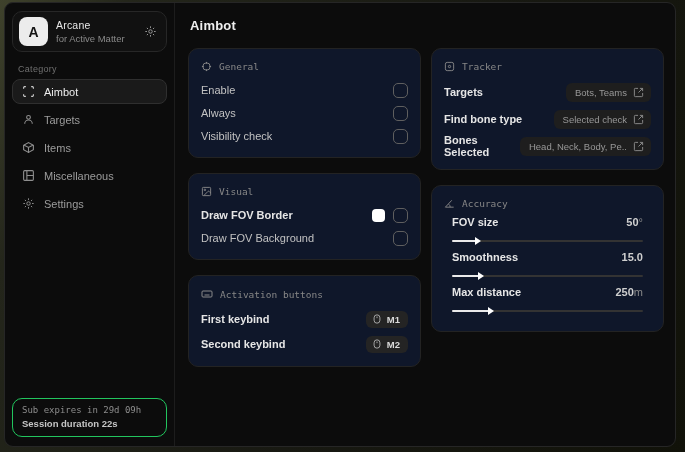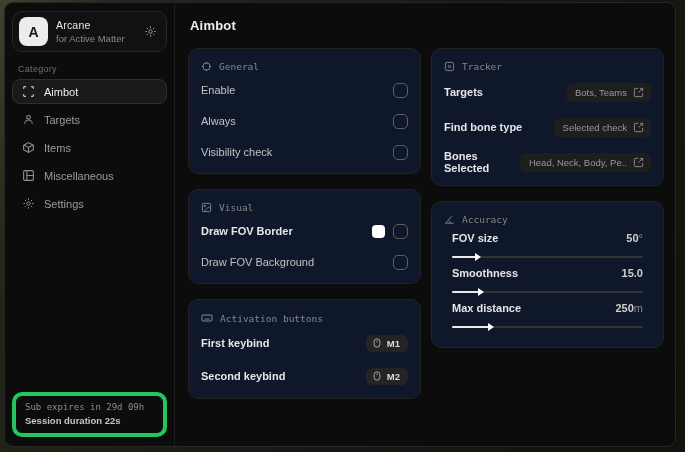--- a/index.html
+++ b/index.html
@@ -20,33 +20,33 @@
   .logo { width:29px; height:29px; background:#ececec; border-radius:8px; display:flex; align-items:center; justify-content:center; color:#141414; font-weight:700; font-size:14px; flex:0 0 29px; }
   .brand-name { font-size:10.5px; font-weight:400; color:#e8e8e8; letter-spacing:.2px; }
   .brand-sub { font-size:9.5px; color:#8a8a8a; margin-top:2px; }
   .brand-gear { margin-left:auto; color:#9a9a9a; display:flex; }
   .category-label { margin:12px 6px 5px; font-size:9px; color:#6f6f6f; letter-spacing:.3px; }
   .nav { display:flex; flex-direction:column; gap:3px; }
   .nav-item { height:25px; display:flex; align-items:center; gap:9px; padding:0 9px; border-radius:8px; color:#9c9c9c; font-size:11px; border:1px solid transparent; cursor:pointer; }
   .nav-item.selected { background:#1a1a1a; border-color:#2f2f2f; color:#ededed; }
   .nav-item .ic { display:flex; color:#8f8f8f; }
   .nav-item.selected .ic { color:#d8d8d8; }
-  .sidebar-footer { margin-top:auto; border:4px solid #22c55e; border-radius:10px; padding:6px 9px 7px; }
+  .sidebar-footer { margin-top:auto; border:1px solid #22c55e; border-radius:10px; padding:6px 9px 7px; }
   .sub-line { font-family:"DejaVu Sans Mono","Liberation Mono",monospace; font-size:9px; color:#8d8d8d; white-space:nowrap; }
   .sess-line { font-size:9.5px; font-weight:700; color:#c6c6c6; margin-top:3px; }
   
   .main { flex:1; padding:10px 11px 10px 13px; min-width:0; }
   .page-title { font-size:13px; font-weight:700; color:#f0f0f0; margin:5px 0 15px 2px; letter-spacing:.2px; }
   .cols { display:flex; gap:10px; align-items:flex-start; }
   .col { flex:1; min-width:0; display:flex; flex-direction:column; gap:15px; }
   .card { background:#0f172a; border:1px solid #232323; border-radius:10px; padding:9px 12px 10px; }
   .card-head { display:flex; align-items:center; gap:7px; color:#878787; font-family:"DejaVu Sans Mono","Liberation Mono",monospace; font-size:9.5px; margin:3px 0 7px; }
   .card-head .ic { display:flex; color:#8a8a8a; }
   .row { display:flex; align-items:center; height:22px; }
-  .row + .row { margin-top:9px;gap:23px; }
+  .row + .row { margin-top:1px;gap:23px; }
   .row-label { font-size:11px; color:#c2c2c2; }
   .row-label.strong { color:#e6e6e6; font-weight:700; }
   .right { margin-left:auto; display:flex; align-items:center; gap:8px; }
   .checkbox { width:15px; height:15px; border:1.5px solid #5f5f5f; border-radius:5px; background:transparent; cursor:pointer; }
   .swatch { width:13px; height:13px; border-radius:4px; cursor:pointer; }
   .keybtn { display:flex; align-items:center; gap:5px; background:#242424; border-radius:6px; padding:3px 8px 3px 6px; color:#dadada; font-size:9.5px; font-weight:700; cursor:pointer; }
   .keybtn .ic { display:flex; color:#bdbdbd; }
   .dropdown { display:flex; align-items:center; gap:6px; background:#1e1e1e; border-radius:6px; padding:4px 7px 4px 9px; color:#989898; font-size:9.5px; cursor:pointer; white-space:nowrap; }
   .dropdown .ic { display:flex; color:#8f8f8f; }
   .trk-row { height:26px; }

